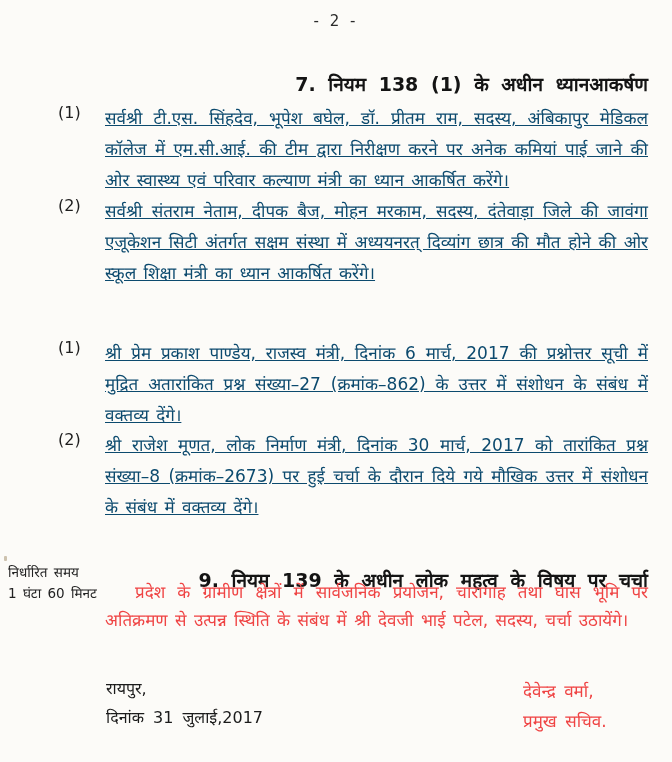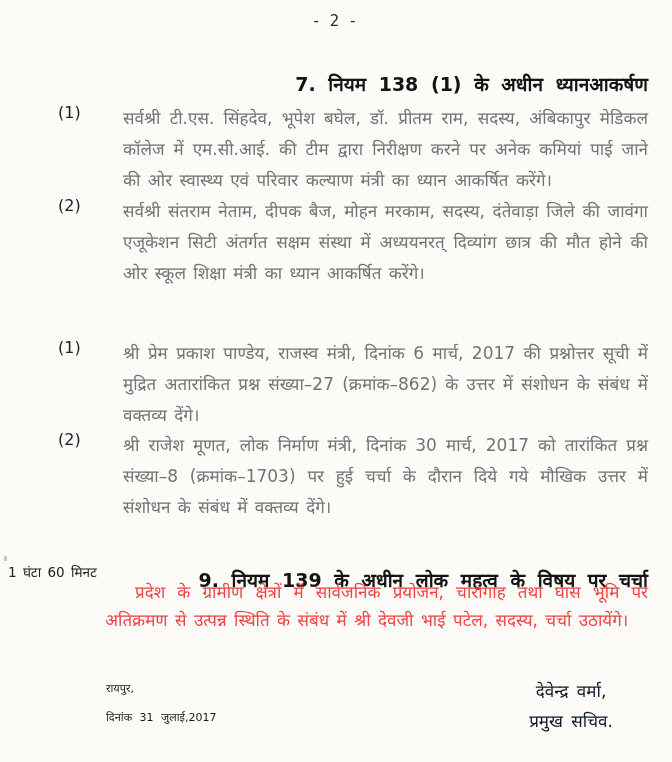--- a/index.html
+++ b/index.html
@@ -45,26 +45,27 @@
     right: 24px;
   }
   .inum {
     position: absolute;
     left: 0;
     top: 0;
     font-size: 16px;
     color: #1e1e1e;
   }
   .itext {
-    margin-left: 65px;
+    margin-left: 47px;
     font-size: 17px;
     line-height: 31px;
     text-align: justify;
     word-spacing: 2px;
-    color: #737373;
+    color: #0c4a6e;
+    text-decoration: underline;
   }
   .i71 { top: 103px; }
   .i72 { top: 196px; }
   .i81 { top: 338px; }
   .i82 { top: 430px; }
   .note {
     position: absolute;
     left: 8px;
     top: 562px;
     width: 100px;
@@ -82,35 +83,35 @@
     line-height: 28px;
     text-align: justify;
     text-indent: 30px;
     word-spacing: 2px;
     color: #ef4444;
   }
   .footer-left {
     position: absolute;
     left: 106px;
     top: 674px;
-    font-size: 11px;
+    font-size: 16px;
     line-height: 29px;
     word-spacing: 4px;
     color: #1b1b1b;
   }
   .footer-right {
     position: absolute;
-    left: 511px;
+    left: 523px;
     top: 676px;
     width: 120px;
-    text-align: center;
+    text-align: left;
     font-size: 17px;
     line-height: 30px;
     word-spacing: 3px;
-    color: #0f172a;
+    color: #ef4444;
   }
   .speck {
     position: absolute;
     left: 4px;
     top: 556px;
     width: 3px;
     height: 5px;
     background: #b9a98f;
     border-radius: 1px;
     opacity: 0.7;
@@ -136,28 +137,29 @@
   </div>
 
 
   <div class="item i81">
     <span class="inum">(1)</span>
     <div class="itext">श्री प्रेम प्रकाश पाण्डेय, राजस्व मंत्री, दिनांक 6 मार्च, 2017 की प्रश्नोत्तर सूची में मुद्रित अतारांकित प्रश्न संख्या–27 (क्रमांक–862) के उत्तर में संशोधन के संबंध में वक्तव्य देंगे।</div>
   </div>
 
   <div class="item i82">
     <span class="inum">(2)</span>
-    <div class="itext">श्री राजेश मूणत, लोक निर्माण मंत्री, दिनांक 30 मार्च, 2017 को तारांकित प्रश्न संख्या–8 (क्रमांक–1703) पर हुई चर्चा के दौरान दिये गये मौखिक उत्तर में संशोधन के संबंध में वक्तव्य देंगे।</div>
+    <div class="itext">श्री राजेश मूणत, लोक निर्माण मंत्री, दिनांक 30 मार्च, 2017 को तारांकित प्रश्न संख्या–8 (क्रमांक–2673) पर हुई चर्चा के दौरान दिये गये मौखिक उत्तर में संशोधन के संबंध में वक्तव्य देंगे।</div>
   </div>
 
   <div class="heading h9">9. नियम 139 के अधीन लोक महत्व के विषय पर चर्चा</div>
 
   <div class="speck"></div>
 
   <div class="note">
+    <div>निर्धारित समय</div>
     <div>1 घंटा 60 मिनट</div>
   </div>
 
   <div class="para9">प्रदेश के ग्रामीण क्षेत्रों में सार्वजनिक प्रयोजन, चारागाह तथा घास भूमि पर अतिक्रमण से उत्पन्न स्थिति के संबंध में श्री देवजी भाई पटेल, सदस्य, चर्चा उठायेंगे।</div>
 
   <div class="footer-left">
     <div>रायपुर,</div>
     <div>दिनांक 31 जुलाई,2017</div>
   </div>
 

